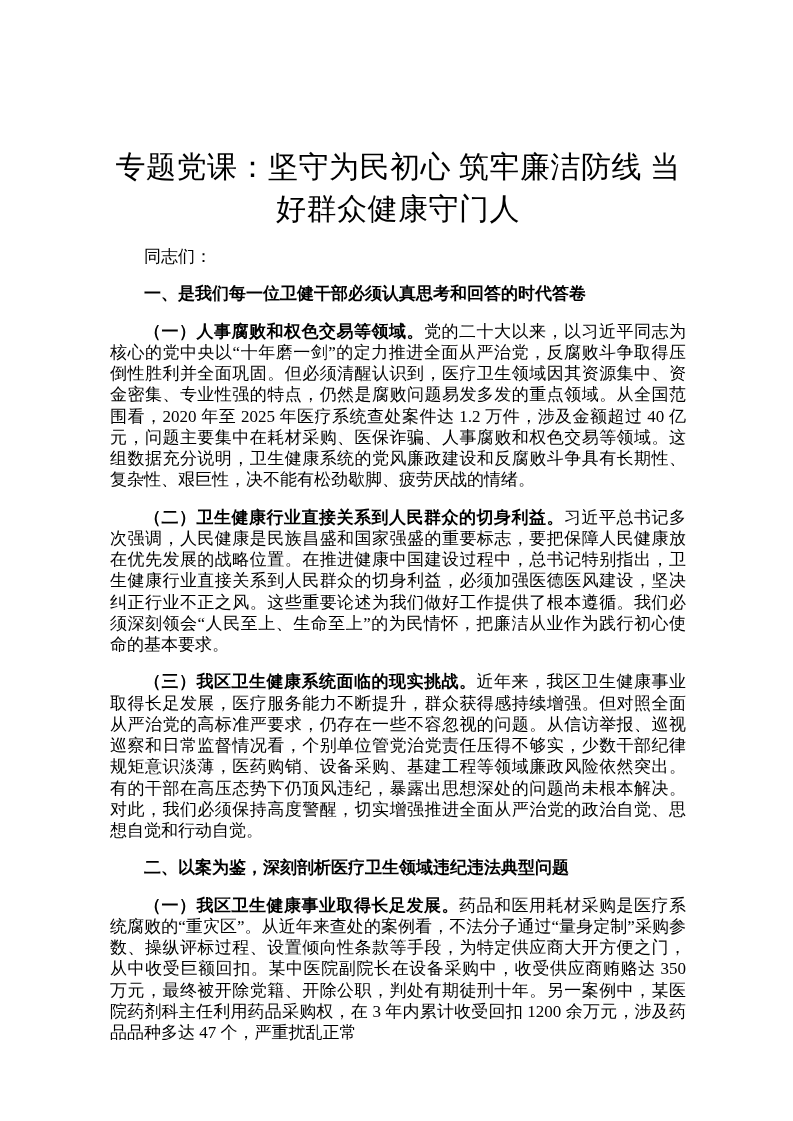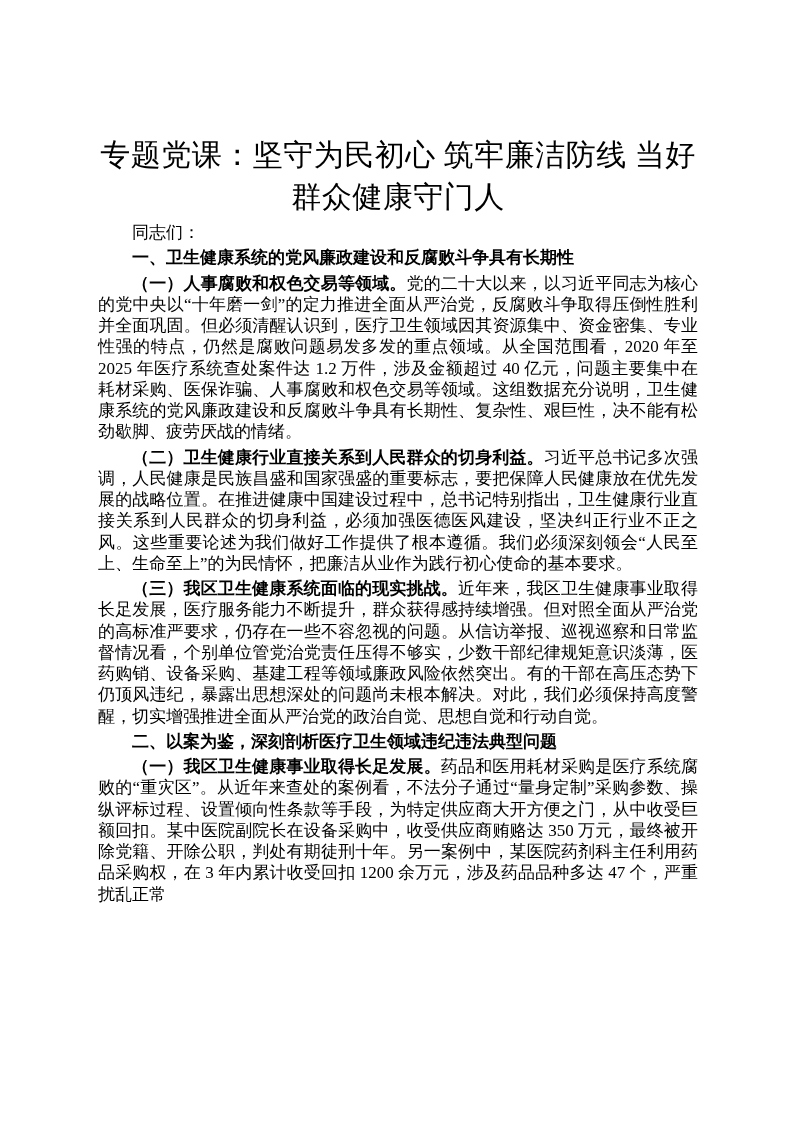--- a/index.html
+++ b/index.html
@@ -16,36 +16,36 @@
     font-family: "Liberation Serif", "DejaVu Serif", serif;
     color: #000000;
   }
   .content {
     position: absolute;
     left: 94px;
     top: 0;
     width: 608px;
   }
   .doc-title {
-    margin: 0;
+    margin: 12px;
     padding-top: 134px;
     font-size: 30px;
     line-height: 42px;
     font-weight: normal;
     text-align: center;
     letter-spacing: 0.5px;
   }
   .body-text {
     margin-top: 3px;
     font-size: 17px;
     line-height: 21.25px;
     text-align: justify;
   }
   .body-text p {
-    margin: 4px;
+    margin: 16px;
     text-indent: 2em;
   }
   .salutation {
     text-indent: 0;
   }
   .section-heading {
     margin: 0;
     text-indent: 2em;
     font-weight: bold;
     font-size: 17px;
@@ -61,21 +61,21 @@
 <div class="page">
   <div class="content">
 
     <h1 class="doc-title">专题党课：坚守为民初心 筑牢廉洁防线 当好群众健康守门人</h1>
 
     <div class="body-text">
 
       <p class="salutation">同志们：</p>
 
 
-      <p class="section-heading">一、卫生健康系统的党风廉政建设和反腐败斗争具有长期性</p>
+      <p class="section-heading">一、是我们每一位卫健干部必须认真思考和回答的时代答卷</p>
 
       <p>
         <span class="lead">（一）人事腐败和权色交易等领域。</span><span>党的二十大以来，以习近平同志为核心的党中央以“十年磨一剑”的定力推进全面从严治党，反腐败斗争取得压倒性胜利并全面巩固。但必须清醒认识到，医疗卫生领域因其资源集中、资金密集、专业性强的特点，仍然是腐败问题易发多发的重点领域。从全国范围看，2020 年至 2025 年医疗系统查处案件达 1.2 万件，涉及金额超过 40 亿元，问题主要集中在耗材采购、医保诈骗、人事腐败和权色交易等领域。这组数据充分说明，卫生健康系统的党风廉政建设和反腐败斗争具有长期性、复杂性、艰巨性，决不能有松劲歇脚、疲劳厌战的情绪。</span>
       </p>
 
       <p>
         <span class="lead">（二）卫生健康行业直接关系到人民群众的切身利益。</span><span>习近平总书记多次强调，人民健康是民族昌盛和国家强盛的重要标志，要把保障人民健康放在优先发展的战略位置。在推进健康中国建设过程中，总书记特别指出，卫生健康行业直接关系到人民群众的切身利益，必须加强医德医风建设，坚决纠正行业不正之风。这些重要论述为我们做好工作提供了根本遵循。我们必须深刻领会“人民至上、生命至上”的为民情怀，把廉洁从业作为践行初心使命的基本要求。</span>
       </p>
 
       <p>

